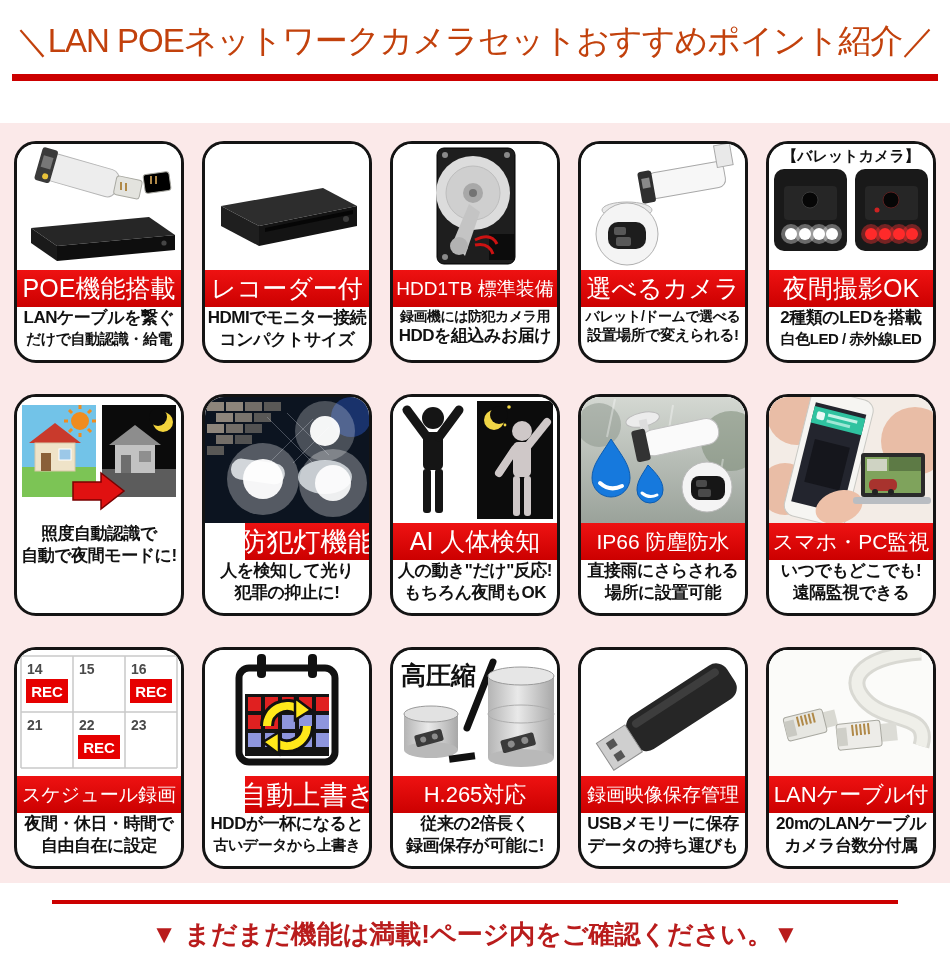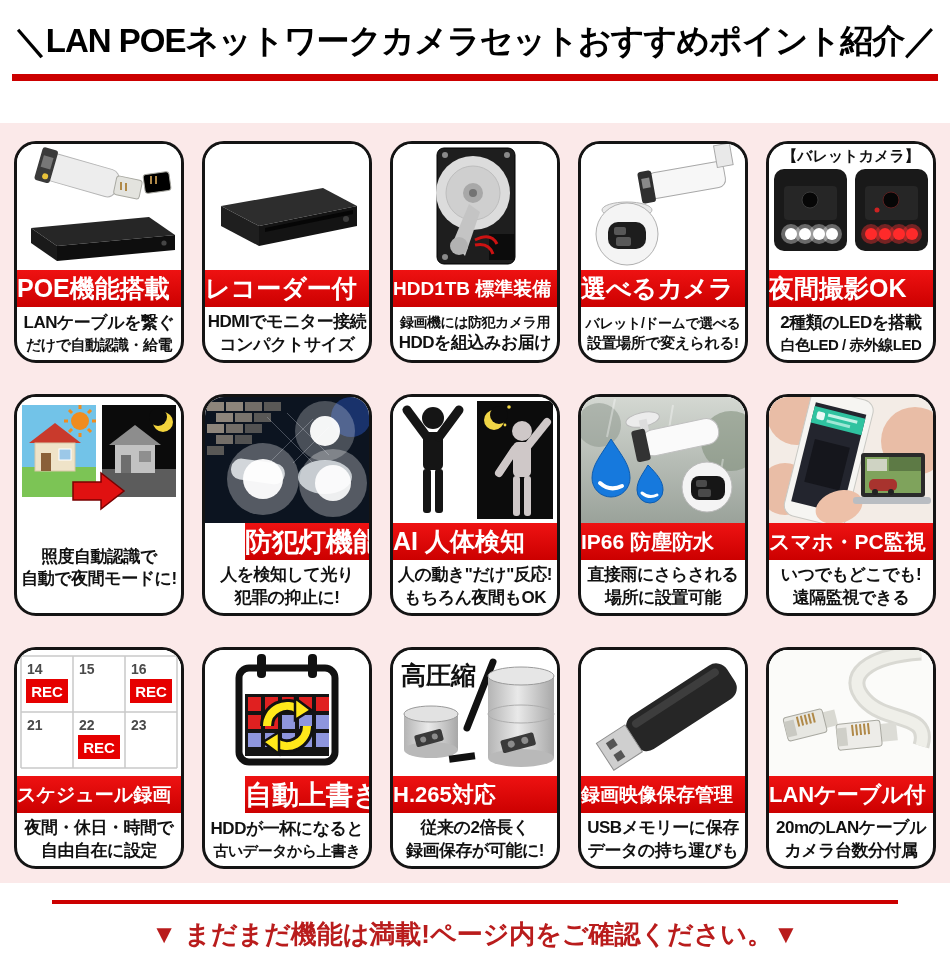--- a/index.html
+++ b/index.html
@@ -3,47 +3,47 @@
 <meta charset="utf-8">
 <style>
   html,body{margin:0;padding:0;}
   body{
     width:950px;height:965px;background:#ffffff;
     font-family:"Liberation Sans","DejaVu Sans",sans-serif;
     color:#1a1a1a; overflow:hidden;
   }
   .header{padding-top:12px;text-align:center;}
   .title{
-    font-size:33px;font-weight:700;letter-spacing:-1px;white-space:nowrap;
-    line-height:58px;color:#000000;
+    font-size:33px;font-weight:400;letter-spacing:-1px;white-space:nowrap;
+    line-height:58px;color:#c2410c;
   }
   .rule-top{height:7px;background:#cc0000;margin:4px 12px 0 12px;}
   .pink{
     margin-top:42px;background:#fbe9e9;padding:18px 0 14px 0;
   }
   .grid{
     display:grid;grid-template-columns:repeat(5,170px);
     column-gap:18px;row-gap:31px;justify-content:center;
   }
   .card{
     width:170px;height:222px;box-sizing:border-box;background:#ffffff;
     border:3px solid #141414;border-radius:22px;overflow:hidden;
     display:flex;flex-direction:column;
   }
   .card-img{height:126px;position:relative;flex:none;background:#fff;}
   .card-img svg{display:block;width:164px;height:126px;}
   .banner{
     height:37px;flex:none;background:linear-gradient(180deg,#ee1212,#cc0000);
-    color:#fff;font-weight:bold;display:flex;align-items:center;justify-content:flex-start;
+    color:#fff;font-weight:normal;display:flex;align-items:center;justify-content:center;
     white-space:nowrap;
   }
   .b27{font-size:27px;margin-left:40px;} .b26{font-size:22px;} .b25{font-size:25px;}
   .b22{font-size:22px;} .b21{font-size:21px;} .b19{font-size:19px;}
   .desc{
-    flex:1;display:flex;flex-direction:column;align-items:center;justify-content:center;
+    flex:1;display:flex;flex-direction:column;align-items:center;
     font-weight:bold;color:#111;font-size:17px;line-height:1.32;white-space:nowrap;
     letter-spacing:-0.5px;
   }
   .d15{font-size:15px;} .d14{font-size:14px;}
   .footer{text-align:center;}
   .rule-bottom{height:4px;background:#cc0000;margin:17px 52px 0 52px;}
   .footer-text{margin-top:13px;font-size:26px;font-weight:bold;color:#b91c1c;white-space:nowrap;}
   svg text{font-family:"Liberation Sans","DejaVu Sans",sans-serif;}
 </style>
 </head>

